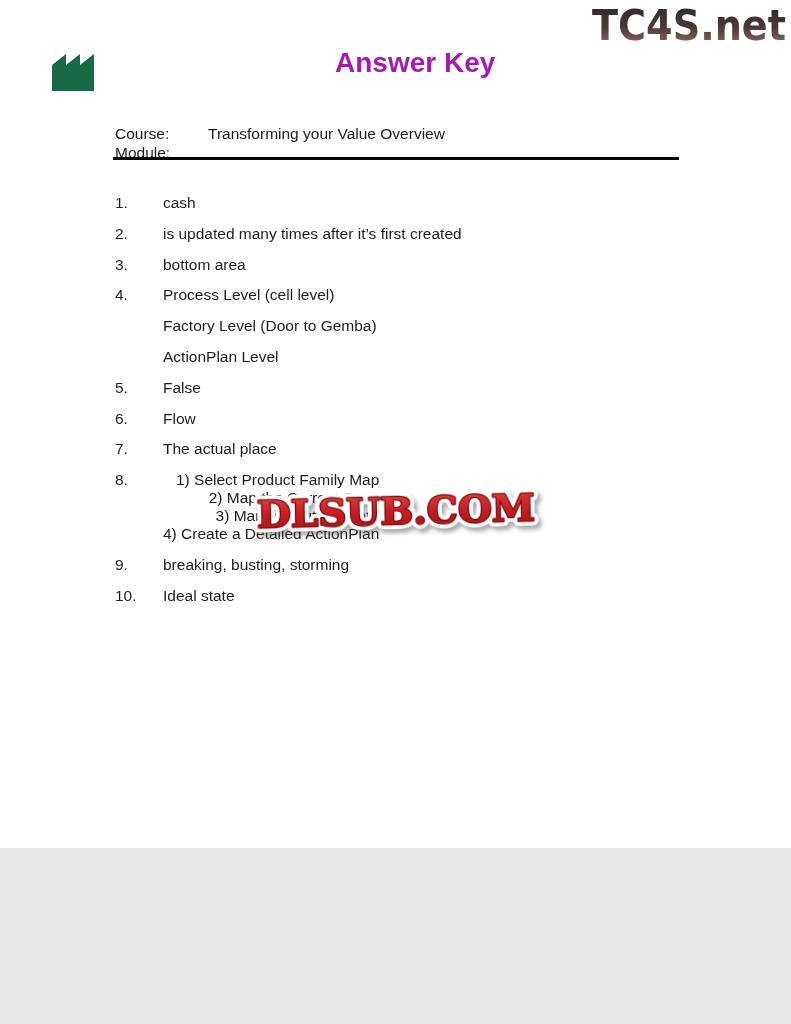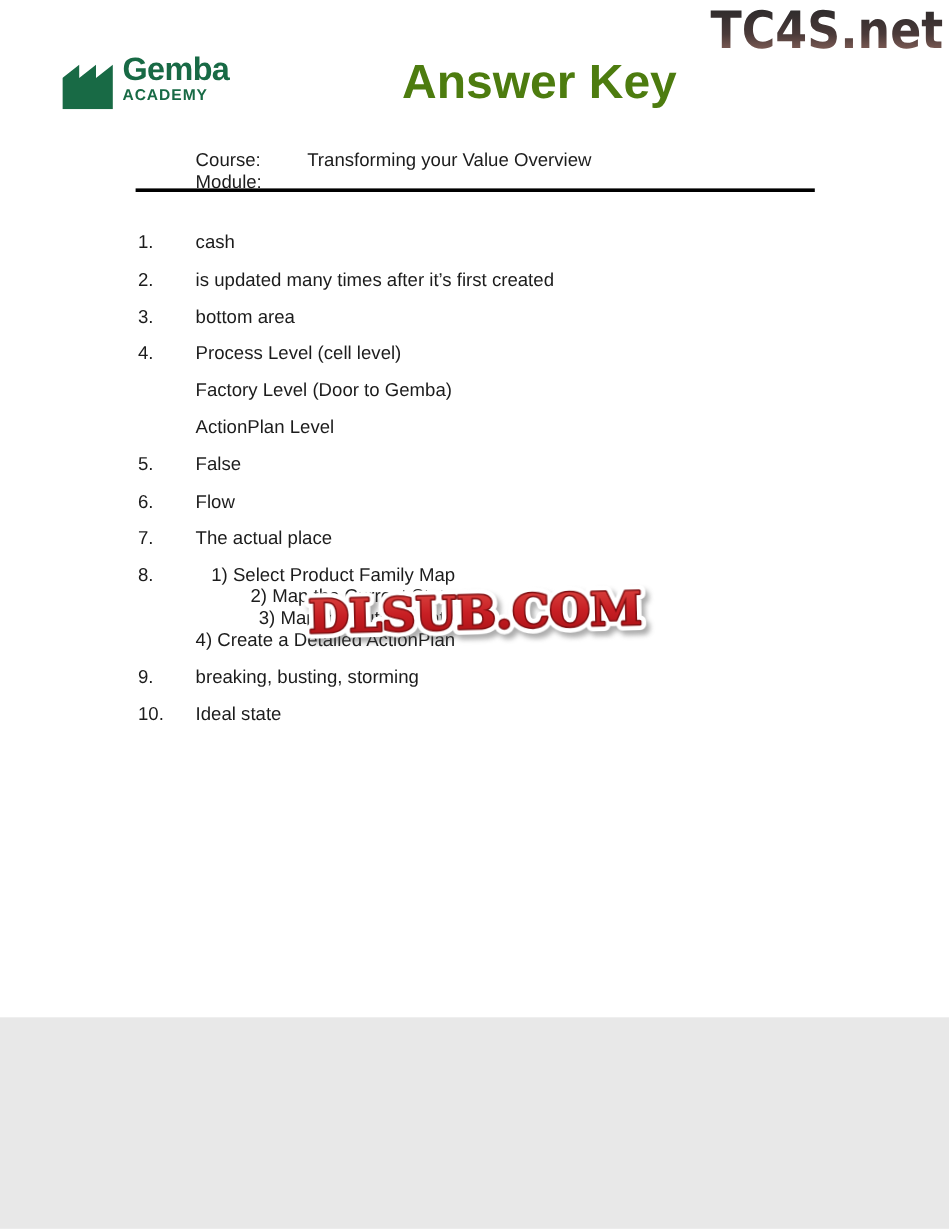--- a/index.html
+++ b/index.html
@@ -21,26 +21,26 @@
   
   .logo { position: absolute; left: 52px; top: 45px; display: flex; align-items: flex-start; }
   .logo-icon { display: block; margin-top: 2px; }
   .logo-text { margin-left: 4px; }
   .logo-name { font-size: 27px; font-weight: bold; line-height: 26px; letter-spacing: -0.5px; }
   .logo-sub  { font-size: 13px; font-weight: bold; letter-spacing: 0.8px; line-height: 15px; }
 
   
   .title {
     position: absolute; left: 335px; top: 47px;
-    font-size: 40px; font-weight: bold; color: #4d7c0f;
+    font-size: 28px; font-weight: bold; color: #a21caf;
   }
 
   
   .meta { position: absolute; left: 115px; top: 124px; font-size: 15.5px; line-height: 19px; }
-  .meta-row { display: grid; grid-template-columns: 93px auto; margin-left: 48px; }
+  .meta-row { display: grid; grid-template-columns: 93px auto; }
   .rule { position: absolute; left: 113px; top: 157px; width: 566px; height: 3px; background: #000; }
 
   
   .answers { position: absolute; left: 115px; top: 194px; width: 590px; font-size: 15.5px; }
   .row { display: flex; margin-bottom: 12.8px; }
   .row .num { width: 48px; flex-shrink: 0; line-height: 18px; }
   .row .txt { white-space: pre-line; line-height: 18px; text-align: right; }
 
   
   .wm-dlsub {
@@ -68,24 +68,20 @@
         </linearGradient>
       </defs>
       <text x="100" y="40" text-anchor="middle" font-family="DejaVu Sans, sans-serif" font-weight="bold" font-size="43" textLength="194" lengthAdjust="spacingAndGlyphs" fill="url(#g-tc)">TC4S.net</text>
     </svg>
   </div>
 
   <div class="logo">
     <svg class="logo-icon" width="46" height="44" viewBox="0 0 46 44">
       <polygon points="0,44 0,18 14,7 14,18 28,7 28,18 42,7 42,44" fill="#186a45"></polygon>
     </svg>
-    <div class="logo-text">
-      <div class="logo-name" style="color:#186a45">Gemba</div>
-      <div class="logo-sub" style="color:#186a45">ACADEMY</div>
-    </div>
   </div>
 
   <h1 class="title">Answer Key</h1>
 
   <div class="meta">
     <div class="meta-row">
       <span>Course:</span>
       <span>Transforming your Value Overview</span>
     </div>
     <div class="meta-row">

